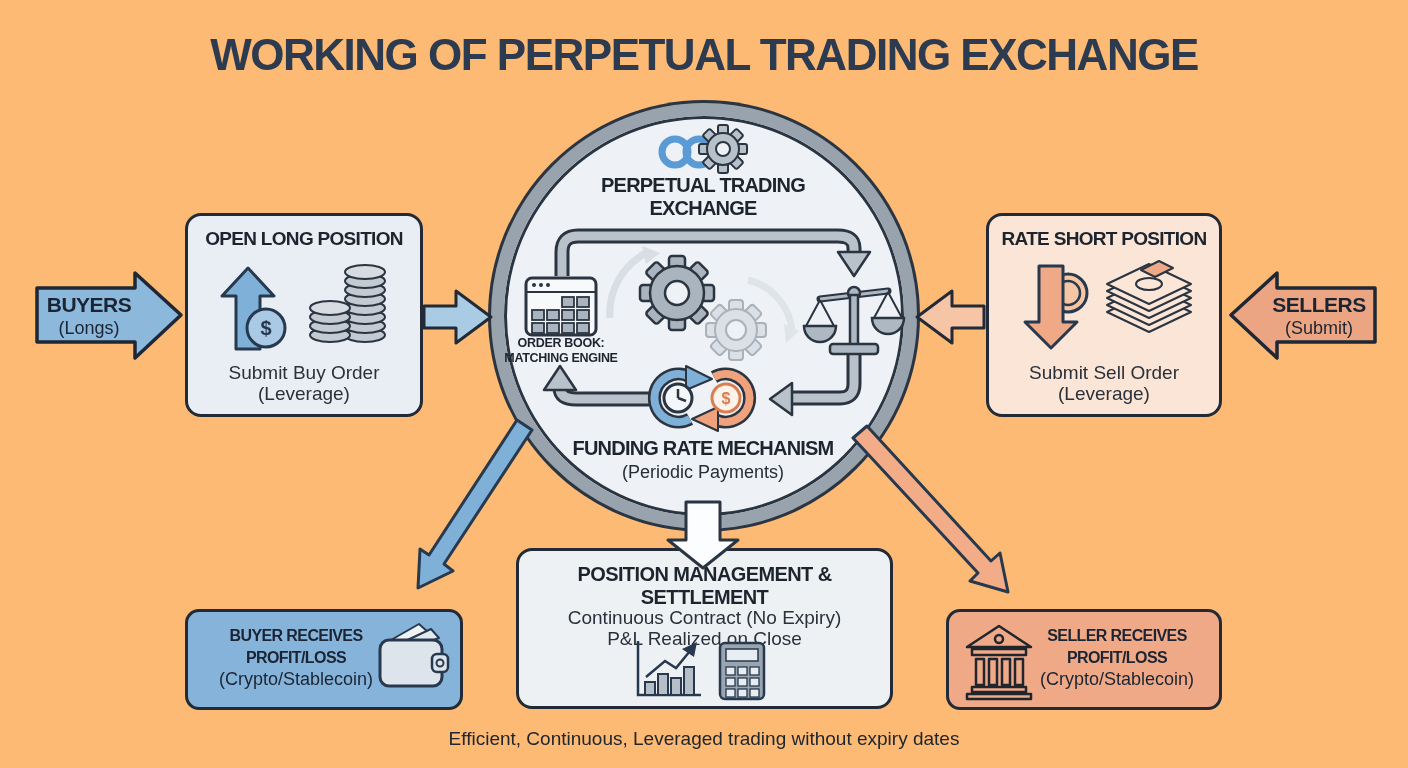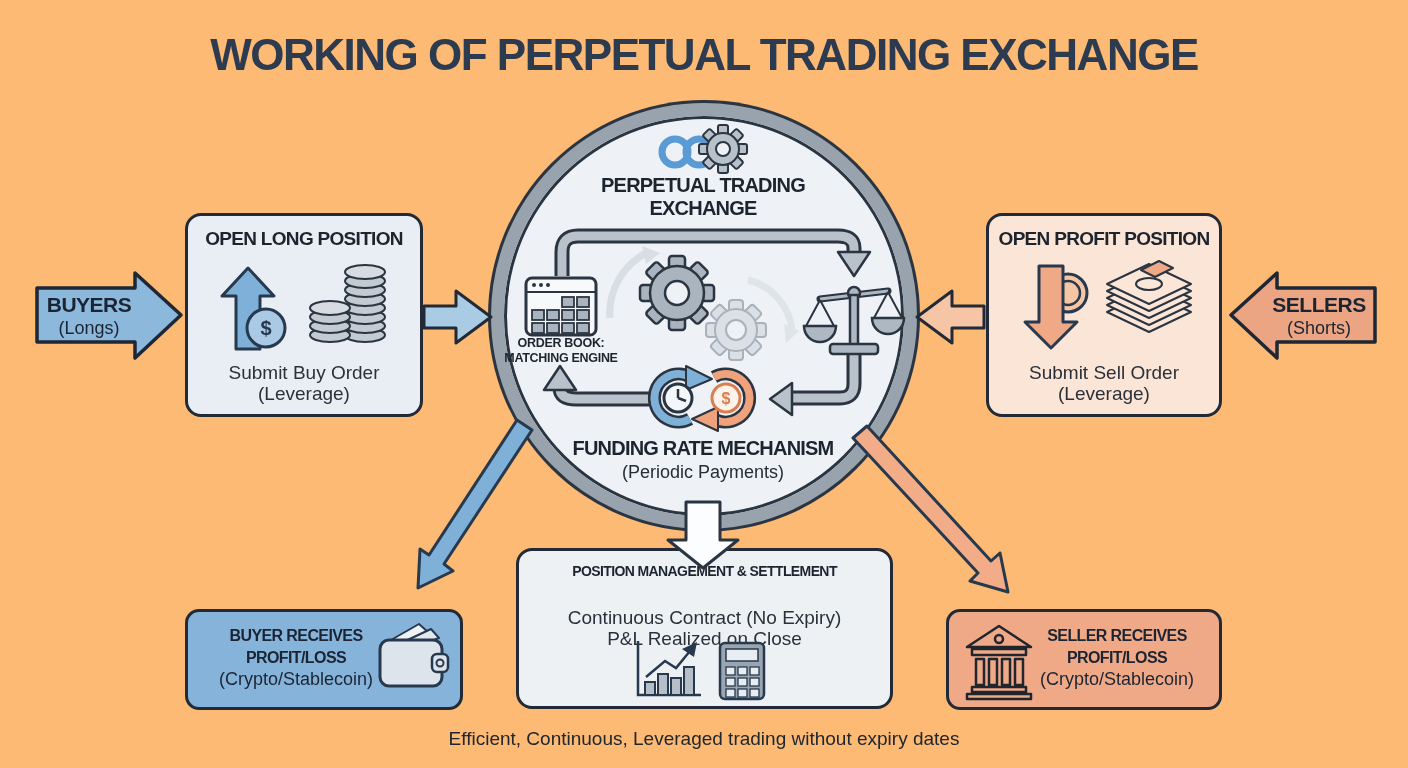--- a/index.html
+++ b/index.html
@@ -196,21 +196,21 @@
     <div class="l1">BUYERS</div>
     <div class="l2">(Longs)</div>
   </div>
 
   <div class="abs fund-label">
     <div class="l1">FUNDING RATE MECHANISM</div>
     <div class="l2">(Periodic Payments)</div>
   </div>
   <div class="abs side-label" style="left:1258px;width:122px;top:293px;">
     <div class="l1">SELLERS</div>
-    <div class="l2">(Shorts)</div>
+    <div class="l2">(Submit)</div>
   </div>
 
   <div class="box" style="left:185px;top:213px;width:238px;height:204px;background:var(--blue-pale,#e9eef5);">
     <div class="box-title" style="top:12px;">OPEN LONG POSITION</div>
     <svg class="layer" width="232" height="198" viewBox="0 0 232 198">
       <g>
         <polygon points="34,80 60,52 86,80 72,80 72,133 48,133 48,80" fill="#7fb0d8" stroke="#27394e" stroke-width="3" stroke-linejoin="round"></polygon>
         <circle cx="78" cy="112" r="19" fill="#a9c9e5" stroke="#27394e" stroke-width="3"></circle>
         <text x="78" y="119" text-anchor="middle" font-size="20" font-weight="bold" fill="#27394e">$</text>
       </g>
@@ -233,21 +233,21 @@
         <ellipse cx="142" cy="92" rx="20" ry="7" fill="#d7dce2"></ellipse>
       </g>
     </svg>
     <div class="box-lines" style="top:146px;">
       <div>Submit Buy Order</div>
       <div>(Leverage)</div>
     </div>
   </div>
 
   <div class="box" style="left:986px;top:213px;width:236px;height:204px;background:var(--orange-pale,#fbe5d6);">
-    <div class="box-title" style="top:12px;">OPEN PROFIT POSITION</div>
+    <div class="box-title" style="top:12px;">RATE SHORT POSITION</div>
     <svg class="layer" width="230" height="198" viewBox="0 0 230 198">
       <g>
         <circle cx="79" cy="77" r="19" fill="#f6c5a3" stroke="#27394e" stroke-width="3"></circle>
         <circle cx="79" cy="77" r="12" fill="none" stroke="#27394e" stroke-width="2.5"></circle>
         <polygon points="36,106 50,106 50,50 74,50 74,106 88,106 62,132" fill="#f0a987" stroke="#27394e" stroke-width="3" stroke-linejoin="round"></polygon>
       </g>
       <g transform="translate(118,60)" stroke="#2b3542" stroke-width="2" stroke-linejoin="round">
         <g fill="#fbe6d7">
           <path d="M 0 36 L 42 16 L 84 36 L 42 56 Z"></path>
           <path d="M 0 29 L 42 9 L 84 29 L 42 49 Z"></path>
@@ -259,21 +259,21 @@
         <polygon points="34,-6 52,-15 66,-8 48,1" fill="#f0a987"></polygon>
       </g>
     </svg>
     <div class="box-lines" style="top:146px;">
       <div>Submit Sell Order</div>
       <div>(Leverage)</div>
     </div>
   </div>
 
   <div class="box" style="left:516px;top:548px;width:377px;height:161px;background:#eef1f4;">
-    <div class="box-title" style="top:12px;font-size:14px;letter-spacing:-0.6px;">POSITION MANAGEMENT &amp; SETTLEMENT</div>
+    <div class="box-title" style="top:12px;font-size:20px;letter-spacing:-0.6px;">POSITION MANAGEMENT &amp; SETTLEMENT</div>
     <div class="box-lines" style="top:56px;">
       <div>Continuous Contract (No Expiry)</div>
       <div>P&amp;L Realized on Close</div>
     </div>
     <svg class="layer" width="371" height="155" viewBox="0 0 371 155">
       <g>
         <path d="M 119 90 L 119 144 L 182 144" stroke="#27394e" stroke-width="2.5" fill="none"></path>
         <g fill="#b6bfc8" stroke="#27394e" stroke-width="2">
           <rect x="126" y="131" width="10" height="13"></rect>
           <rect x="139" y="123" width="10" height="21"></rect>

